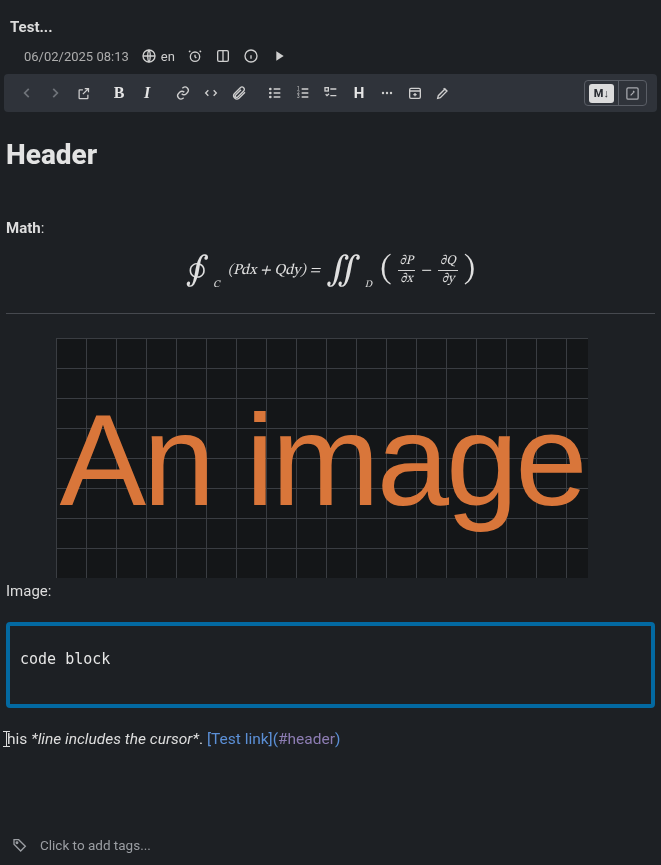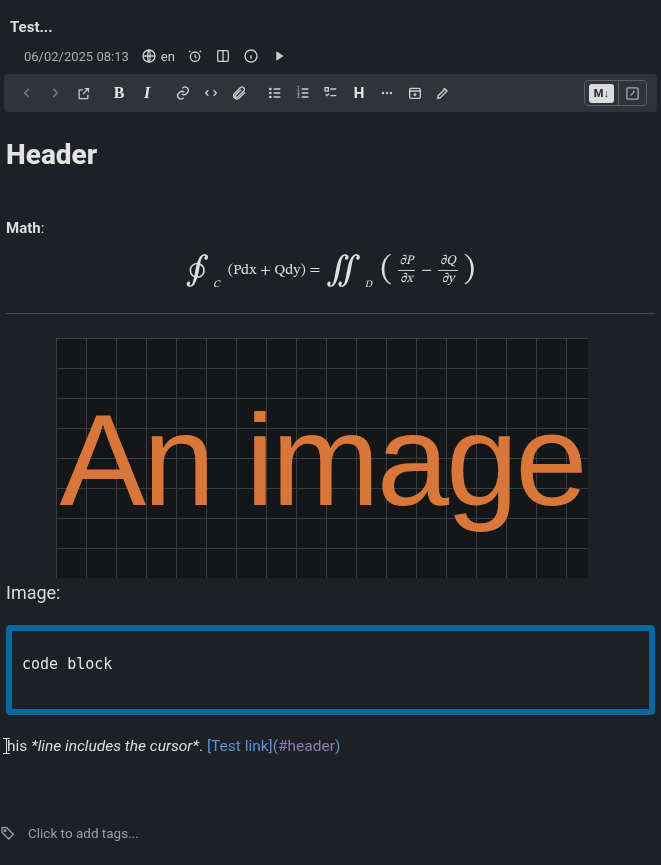--- a/index.html
+++ b/index.html
@@ -93,21 +93,21 @@
     color: #e0e0e0;
     font-size: 15px;
     padding: 4px 0 18px;
   }
   .big-int { font-size: 34px; line-height: 1; position: relative; }
   .sub { font-size: 10px; font-style: italic; position: relative; top: 14px; left: -2px; }
   .paren-big { font-size: 32px; line-height: 1; }
   .frac { display: inline-flex; flex-direction: column; align-items: center; font-size: 13px; line-height: 1.1; font-style: italic;}
   .frac .num { border-bottom: 1px solid #cfcfcf; padding: 0 2px 1px; }
   .frac .den { padding-top: 1px; }
-  .ital { }
+  .ital { font-style: italic; }
   hr.rule {
     border: none;
     border-top: 1px solid #46494f;
     margin: 8px 0 24px;
   }
   .img-block {
     position: relative;
     width: 532px;
     height: 240px;
     margin: 0 0 0 50px;
@@ -123,23 +123,23 @@
     left: 50%; top: 50%;
     transform: translate(-50%, -48%);
     font-family: Arial, Helvetica, sans-serif;
     font-size: 130px;
     font-weight: 400;
     color: #d9763a;
     white-space: nowrap;
     letter-spacing: -3px;
     line-height: 0.9;
   }
-  .img-caption { margin: 4px 0 22px; font-size: 18px; }
+  .img-caption { margin: 4px 0 22px; font-size: 15px; }
   .code-block {
-    border: 6px solid #0369a1;
+    border: 4px solid #0369a1;
     border-radius: 4px;
     padding: 24px 10px 36px;
     font-family: ui-monospace, Menlo, Consolas, monospace;
     font-size: 15px;
     color: #e6e6e6;
     background: #1d2024;
     margin-bottom: 20px;
   }
   .cursor-line {
     font-size: 15.5px;
@@ -160,27 +160,27 @@
     position: absolute;
     left: -3px;
     width: 7px; height: 1px;
     background: #dcdcdc;
   }
   .ibeam::before { top: 0; }
   .ibeam::after { bottom: 0; }
   .ibeam .bar { position:absolute; left:0; top:0; width:1px; height:100%; background:#dcdcdc;}
   .tags-bar {
     position: absolute;
-    bottom: 18px;
+    bottom: 6px;
     left: 0;
     width: 100%;
     display: flex;
     align-items: center;
     gap: 12px;
-    padding: 6px 0;
+    padding: 6px 12px;
     color: #9b9ea3;
     font-size: 13.5px;
   }
   svg { display: block; }
 </style>
 </head>
 <body>
 
 <div class="title-bar">Test...</div>
 

